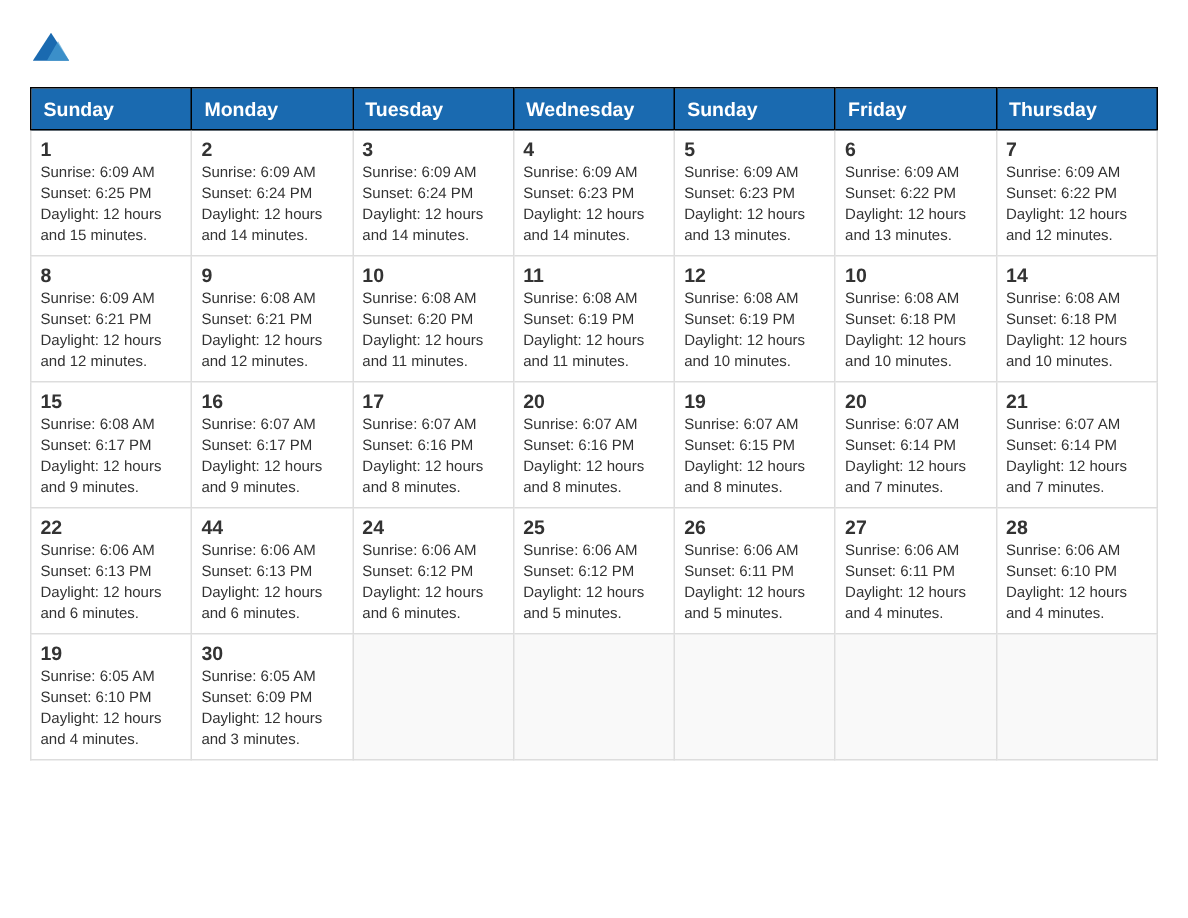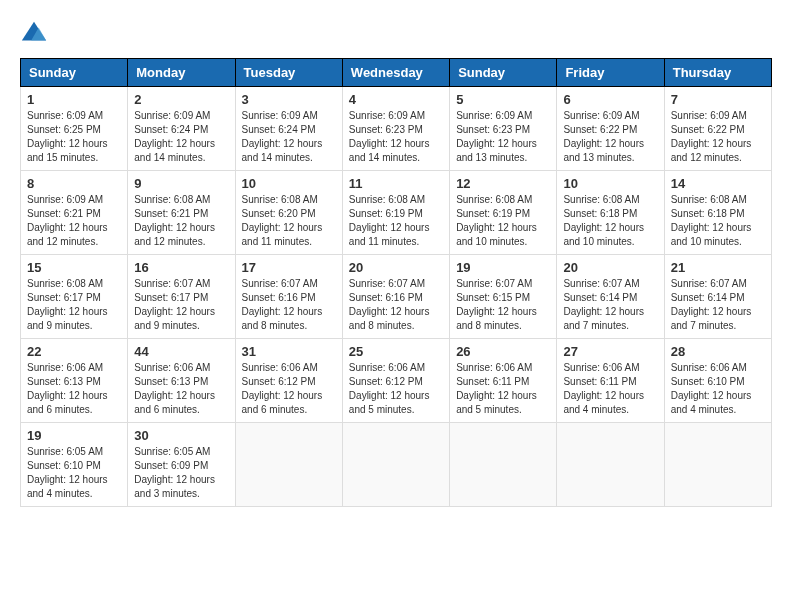--- a/index.html
+++ b/index.html
@@ -325,21 +325,21 @@
         <td>
         <div class="day-number">44</div>
         <div class="day-info">
           Sunrise: 6:06 AM<br>
           Sunset: 6:13 PM<br>
           Daylight: 12 hours<br>
           and 6 minutes.
         </div>
         </td>
         <td>
-        <div class="day-number">31</div>
+        <div class="day-number">24</div>
         <div class="day-info">
           Sunrise: 6:06 AM<br>
           Sunset: 6:12 PM<br>
           Daylight: 12 hours<br>
           and 6 minutes.
         </div>
         </td>
         <td>
         <div class="day-number">25</div>
         <div class="day-info">

